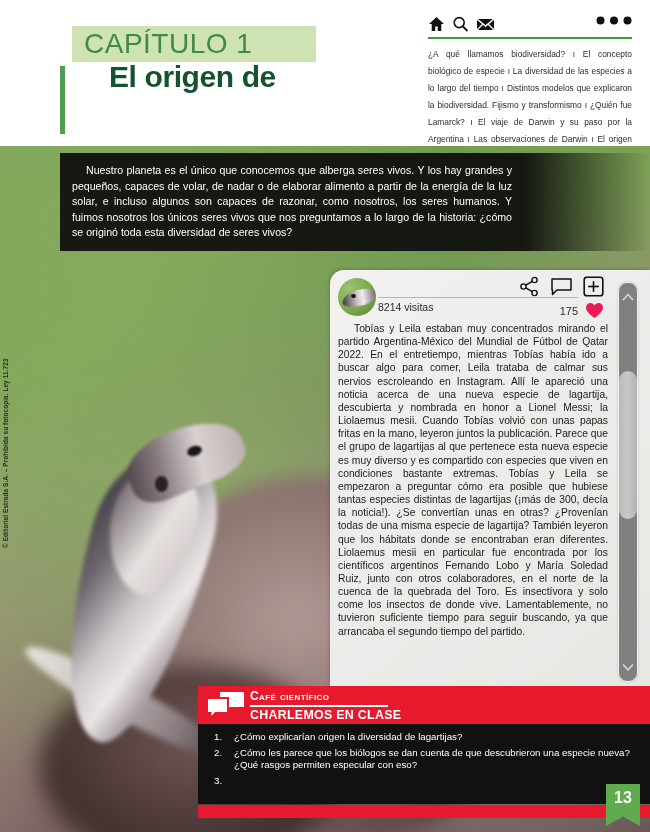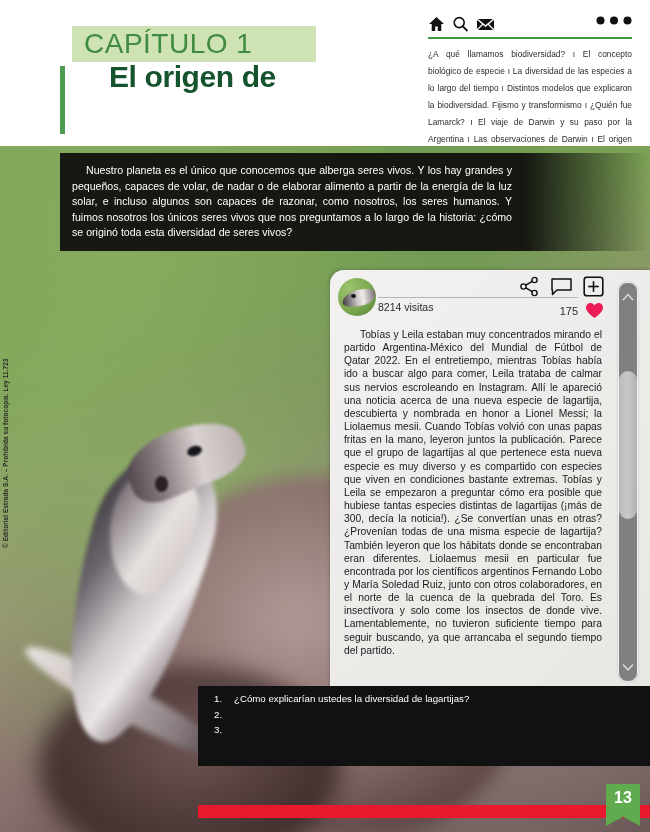--- a/index.html
+++ b/index.html
@@ -167,21 +167,21 @@
   .card-actions{position:absolute;right:46px;top:6px;display:flex;gap:10px;align-items:center;}
   .card-actions svg{display:block;}
   .likes{
     position:absolute;right:46px;top:32px;display:flex;align-items:center;gap:7px;
   }
   .likes-count{font-size:11px;color:#2a2a2a;}
   .card-body{
     position:absolute;left:8px;top:52px;width:270px;height:352px;
     font-size:10.3px;line-height:13.15px;color:#1a1a1a;text-align:justify;
   }
-  .card-body p{margin:6px;text-indent:16px;}
+  .card-body p{margin:0;text-indent:16px;}
 
   
   .scrollbar{
     position:absolute;right:12px;top:12px;width:18px;height:398px;
     background:#808080;border-radius:9px;
     border:1px solid #f2f1ef;
     box-shadow:0 0 2px rgba(0,0,0,.25);
   }
   .sb-thumb{
     position:absolute;left:0;top:88px;width:18px;height:148px;
@@ -336,28 +336,40 @@
         <path d="M1 8 L6 2.5 L11 8" fill="none" stroke="#dcdcdc" stroke-width="1.5"></path>
       </svg>
       <div class="sb-thumb"></div>
       <svg class="sb-arrow sb-down" viewBox="0 0 12 10">
         <path d="M1 2.5 L6 8 L11 2.5" fill="none" stroke="#dcdcdc" stroke-width="1.5"></path>
       </svg>
     </div>
   </div>
 
   <div class="cafe">
+    <div class="cafe-head">
+      <svg class="bubble-icon" width="40" height="29" viewBox="0 0 40 29">
+        <path d="M14 1 H38 V16 H24 L18.5 21.5 V16 H14 Z" fill="#ffffff"></path>
+        <path d="M1 7 H22 V22 H9.5 L4.5 27.5 V22 H1 Z" fill="#ffffff" stroke="#e8192c" stroke-width="2"></path>
+      </svg>
+      <div class="cafe-titles">
+        <div class="cafe-t1">Café científico</div>
+        <div class="cafe-rule"></div>
+        <div class="cafe-t2">CHARLEMOS EN CLASE</div>
+      </div>
+    </div>
 
     <div class="cafe-body">
       <div class="q">
         <span class="q-num">1.</span>
-        <span class="q-text">¿Cómo explicarían ustedes la diversidad de lagartijas?</span>
+        <span class="q-text">¿Cómo explicarían origen la diversidad de lagartijas?</span>
       </div>
       <div class="q">
         <span class="q-num">2.</span>
+        <span class="q-text">¿Cómo les parece que los biólogos se dan cuenta de que descubrieron una especie nueva? ¿Qué rasgos permiten especular con eso?</span>
       </div>
       <div class="q">
         <span class="q-num">3.</span>
       </div>
     </div>
 
     <div class="cafe-footbar"></div>
   </div>
 
   <div class="pagemark">

